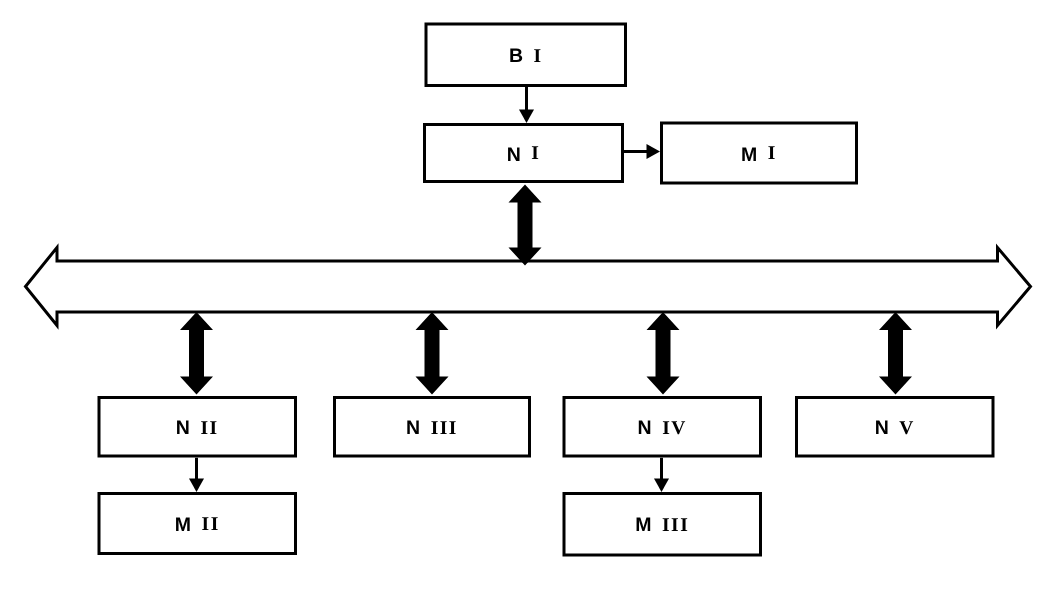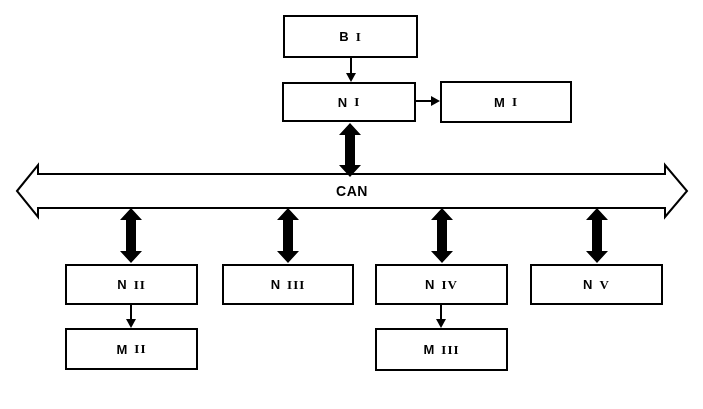--- a/index.html
+++ b/index.html
@@ -132,15 +132,14 @@
   </div>
   <div class="box box-mii">
     <span class="letter">M</span>
     <span class="numeral">II</span>
   </div>
   <div class="box box-miii">
     <span class="letter">M</span>
     <span class="numeral">III</span>
   </div>
 
-  <div class="bus-label">CAN</div>
 
 </div>
 
 </body></html>

